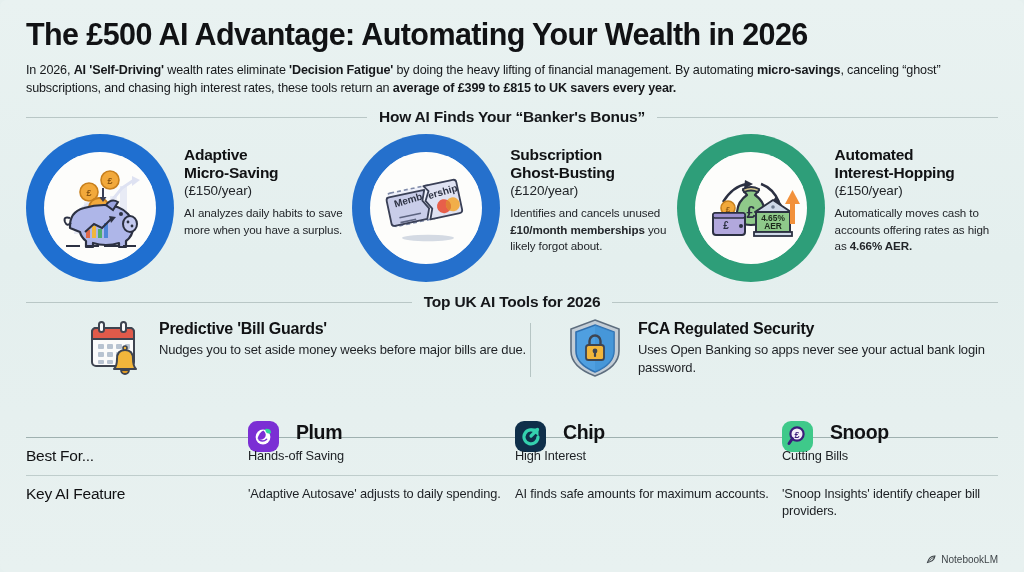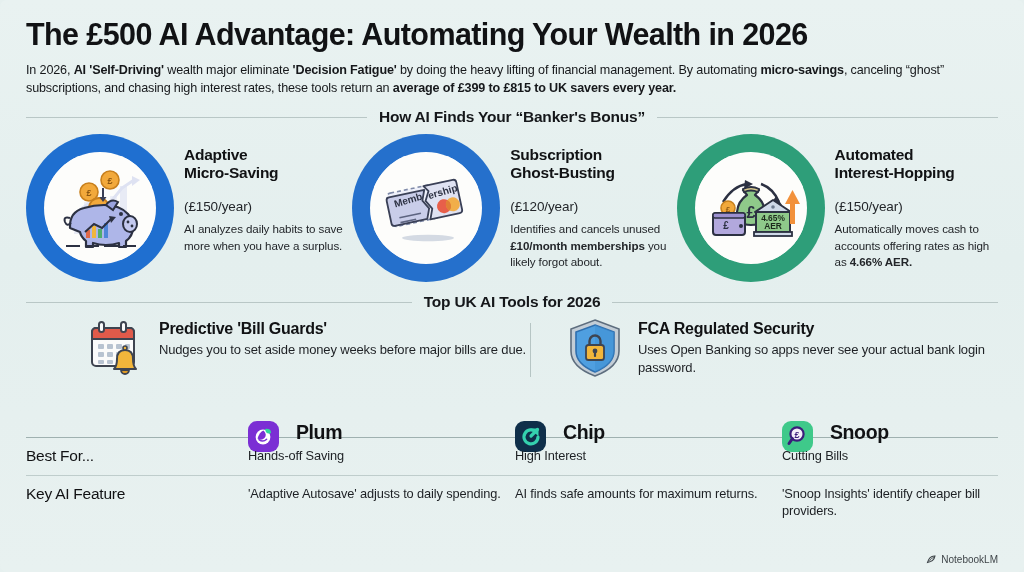--- a/index.html
+++ b/index.html
@@ -87,21 +87,21 @@
   .pillar-h {
     font-size: 15.5px;
     font-weight: bold;
     color: #111214;
     line-height: 1.14;
     letter-spacing: -0.25px;
   }
   .pillar-sub {
     font-size: 13.5px;
     color: #23262a;
-    margin-top: 18px;
+    margin-top: 2px;
     letter-spacing: -0.1px;
   }
   .pillar-body {
     font-size: 11.6px;
     color: #23262a;
     line-height: 1.42;
     margin-top: 7px;
     letter-spacing: -0.1px;
     max-width: 172px;
   }
@@ -165,21 +165,21 @@
   }
 </style>
 </head>
 <body>
 
 <div class="page">
 
   <h1 class="title">The £500 AI Advantage: Automating Your Wealth in 2026</h1>
 
   <p class="intro">
-    <span>In 2026, </span><b>AI 'Self-Driving'</b><span> wealth major eliminate </span><b>'Decision Fatigue'</b><span> by doing the heavy lifting of financial management. By automating </span><b>micro-savings</b><span>, canceling “ghost” subscriptions, and chasing high interest rates, these tools return an </span><b>average of £399 to £815 to UK savers every year.</b>
+    <span>In 2026, </span><b>AI 'Self-Driving'</b><span> wealth rates eliminate </span><b>'Decision Fatigue'</b><span> by doing the heavy lifting of financial management. By automating </span><b>micro-savings</b><span>, canceling “ghost” subscriptions, and chasing high interest rates, these tools return an </span><b>average of £399 to £815 to UK savers every year.</b>
   </p>
 
   <div class="sec-head">
     <div class="rule"></div>
     <div class="sec-title">How AI Finds Your “Banker's Bonus”</div>
     <div class="rule"></div>
   </div>
 
   <div class="pillars">
 
@@ -440,21 +440,21 @@
       <div class="c-col cell">Hands-off Saving</div>
       <div class="c-col cell">High Interest</div>
       <div class="c-col last cell">Cutting Bills</div>
     </div>
 
     <div class="hline thin"></div>
 
     <div class="trow data-row">
       <div class="c-label row-label">Key AI Feature</div>
       <div class="c-col cell">'Adaptive Autosave' adjusts to daily spending.</div>
-      <div class="c-col cell">AI finds safe amounts for maximum returns.</div>
+      <div class="c-col cell">AI finds safe amounts for maximum accounts.</div>
       <div class="c-col last cell">'Snoop Insights' identify cheaper bill providers.</div>
     </div>
   </div>
 
   <div class="footer">
     <svg width="11" height="11" viewBox="0 0 11 11">
       <path d="M1.5 8.5 q2 -7 7.5 -6.5 q-1 5.5 -7.5 6.5 z" fill="none" stroke="#3f4549" stroke-width="1.1"></path>
       <path d="M3 7.5 q2 -4 5.5 -4.3" fill="none" stroke="#3f4549" stroke-width="0.8"></path>
     </svg>
     <span>NotebookLM</span>

